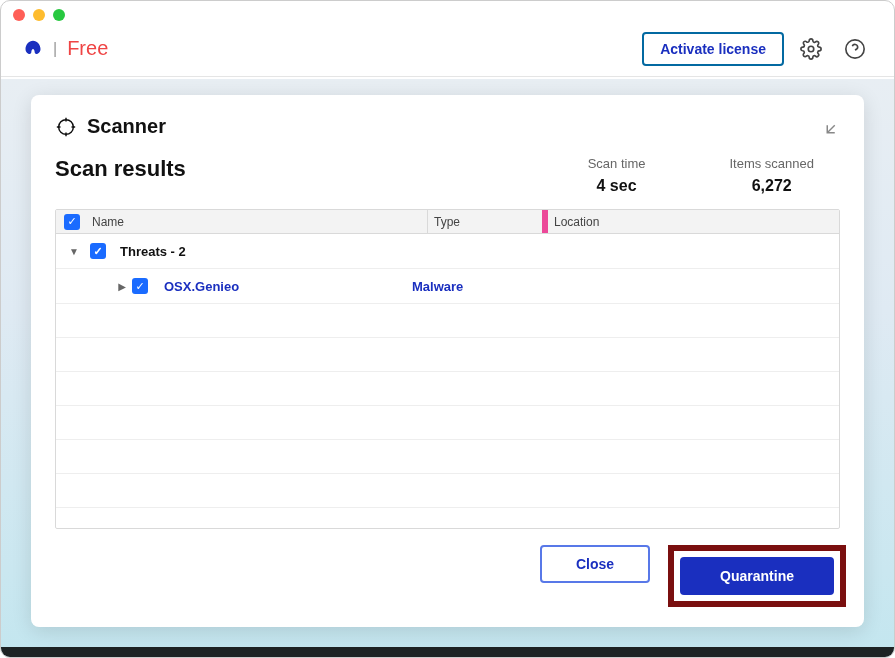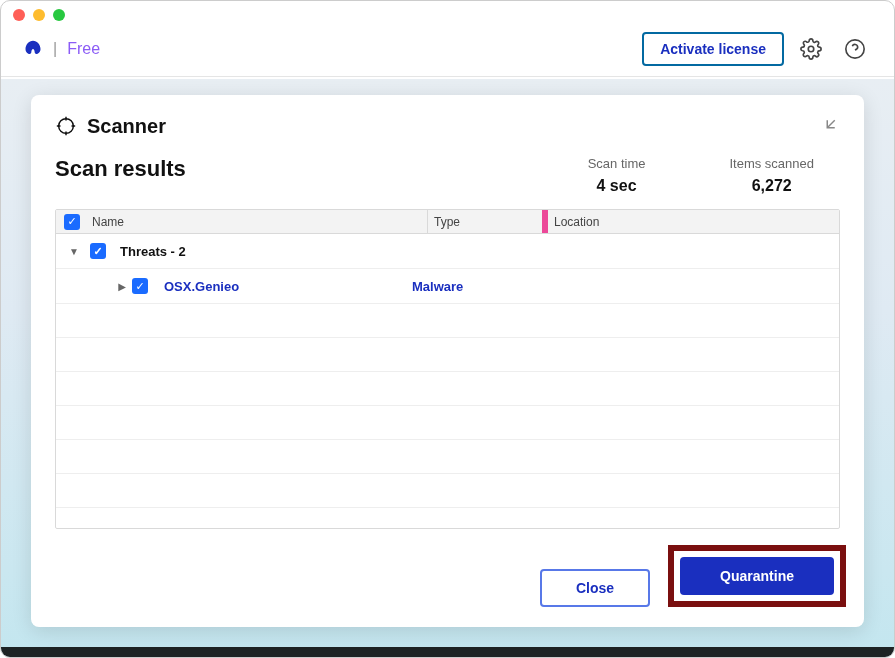--- a/index.html
+++ b/index.html
@@ -10,32 +10,32 @@
 .titlebar { height: 20px; padding: 8px 12px 0 12px; display: flex; align-items: center; gap: 8px; }
 .traffic-light { width: 12px; height: 12px; border-radius: 50%; }
 .tl-red { background: #ff5f57; }
 .tl-yellow { background: #febc2e; }
 .tl-green { background: #28c840; }
 
 .topbar { height: 56px; display: flex; align-items: center; padding: 0 22px; border-bottom: 1px solid #e5e5e5; }
 .brand { display: flex; align-items: center; gap: 8px; }
 .logo-icon { width: 20px; height: 20px; color: #1a2fbf; }
 .brand-sep { color: #999; font-size: 16px; margin: 0 2px; }
-.edition { font-size: 16px; color: #8b5cf6; }
+.edition { font-size: 20px; color: #ef4444; }
 .spacer { flex: 1; }
 .activate-btn { border: 2px solid #0369a1; color: #1a2fbf; background: #fff; padding: 7px 16px; font-size: 14px; font-weight: 700; border-radius: 4px; cursor: pointer; }
 .icon-btn { background: none; border: none; padding: 6px; margin-left: 10px; cursor: pointer; color: #444; }
 .icon-btn svg { width: 22px; height: 22px; display: block; }
 
 .bg-strip { position: absolute; top: 78px; left: 0; right: 0; bottom: 0; background: linear-gradient(to bottom, #e8eef3 0%, #dfeaf3 40%, #c3e6ef 100%); z-index: 0; }
 .dock-hint { position: absolute; bottom: 0; left: 0; right: 0; height: 10px; background: rgba(0,0,0,0.85); z-index: 1; }
 
 .panel { position: absolute; top: 94px; left: 30px; right: 30px; bottom: 30px; background: #fff; border-radius: 8px; box-shadow: 0 4px 20px rgba(0,0,0,0.12); z-index: 2; padding: 20px 24px; display: flex; flex-direction: column; }
 
-.panel-header { display: flex; align-items: flex-start; gap: 10px; margin-bottom: 18px; }
+.panel-header { display: flex; align-items: flex-end; gap: 10px; margin-bottom: 18px; }
 .panel-title { font-size: 20px; font-weight: 700; color: #111; }
 .collapse-icon { margin-left: auto; color: #888; }
 
 .results-row { display: flex; align-items: flex-start; margin-bottom: 14px; gap: 32px; }
 .results-title { font-size: 22px; font-weight: 700; color: #111; flex: 1; }
 .stat { text-align: center; padding: 0 26px; }
 .stat-label { font-size: 13px; color: #666; margin-bottom: 6px; }
 .stat-value { font-size: 16px; font-weight: 600; color: #111; }
 .stat-value.danger { color: #d62828; font-weight: 700; }
 
@@ -53,21 +53,21 @@
 .cb::after { content: "✓"; }
 .group-row { font-weight: 700; color: #111; padding-left: 8px;}
 .group-row .caret { margin-right: 6px; }
 .group-label { margin-left: 14px; }
 .detail-row { padding-left: 56px; }
 .detail-row .caret { transform: none; }
 .threat-name { color: #1a2fbf; font-weight: 600; margin-left: 16px; flex: 0 0 246px; }
 .threat-type { color: #1a2fbf; font-weight: 600; flex: 0 0 120px; padding-left: 2px; }
 .empty-row { height: 34px; border-bottom: 1px solid #eee; }
 
-.footer { display: flex; justify-content: flex-end; align-items: flex-end; gap: 18px; padding-top: 16px; }
+.footer { display: flex; justify-content: flex-end; align-items: flex-start; gap: 18px; padding-top: 16px; }
 .btn-close { border: 2px solid #5878e8; color: #1a2fbf; background: #fff; padding: 9px 34px; font-size: 14px; font-weight: 700; border-radius: 4px; cursor: pointer; }
 .highlight-box { border: 6px solid #7a0f0f; padding: 6px; display: inline-flex; margin-right: -6px; }
 .btn-quarantine { background: #1a2fbf; color: #fff; border: none; padding: 11px 40px; font-size: 14px; font-weight: 700; border-radius: 4px; cursor: pointer; }
 
 </style>
 </head>
 <body>
 
 <div class="window">
 

